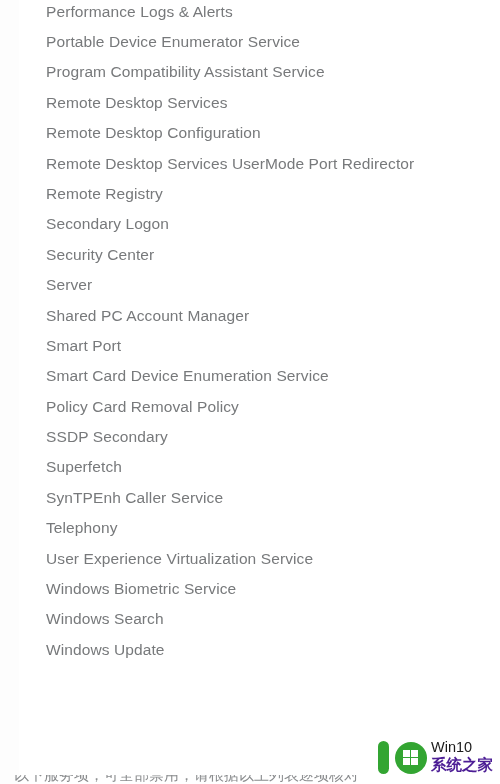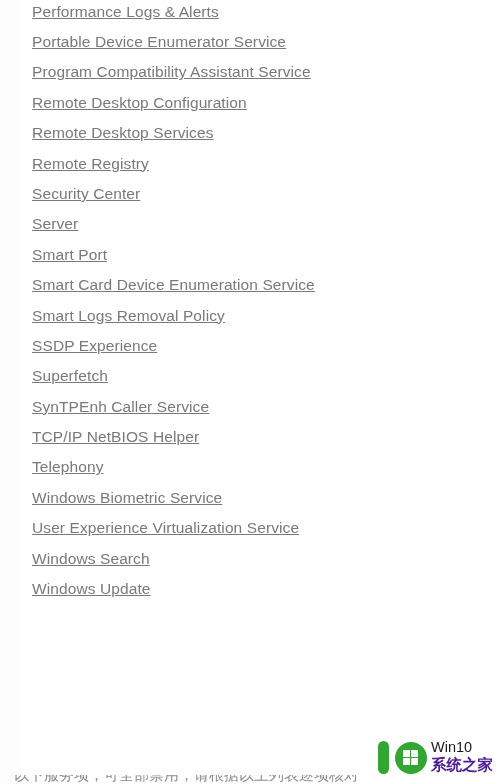--- a/index.html
+++ b/index.html
@@ -32,26 +32,25 @@
     top: 0;
     width: 500px;
     padding: 0;
     margin: 0;
     list-style: none;
   }
 
   .service-row {
     height: 30.4px;
     line-height: 30.4px;
-    padding-left: 32px;
+    padding-left: 46px;
     font-size: 15.5px;
     color: #77797b;
     white-space: nowrap;
     letter-spacing: 0.1px;
-    text-decoration: underline;
   }
 
   
   #services-list .service-row:first-child {
     height: 27px;
     line-height: 24px;
   }
 
   
   #footer-clip {
@@ -151,35 +150,37 @@
 </style>
 </head>
 <body>
 
 <div id="left-gutter"></div>
 
 <ul id="services-list">
     <li class="service-row">Performance Logs &amp; Alerts</li>
     <li class="service-row">Portable Device Enumerator Service</li>
     <li class="service-row">Program Compatibility Assistant Service</li>
+    <li class="service-row">Remote Desktop Services</li>
     <li class="service-row">Remote Desktop Configuration</li>
-    <li class="service-row">Remote Desktop Services</li>
+    <li class="service-row">Remote Desktop Services UserMode Port Redirector</li>
     <li class="service-row">Remote Registry</li>
+    <li class="service-row">Secondary Logon</li>
     <li class="service-row">Security Center</li>
     <li class="service-row">Server</li>
+    <li class="service-row">Shared PC Account Manager</li>
     <li class="service-row">Smart Port</li>
     <li class="service-row">Smart Card Device Enumeration Service</li>
-    <li class="service-row">Smart Logs Removal Policy</li>
-    <li class="service-row">SSDP Experience</li>
+    <li class="service-row">Policy Card Removal Policy</li>
+    <li class="service-row">SSDP Secondary</li>
     <li class="service-row">Superfetch</li>
     <li class="service-row">SynTPEnh Caller Service</li>
-    <li class="service-row">TCP/IP NetBIOS Helper</li>
     <li class="service-row">Telephony</li>
+    <li class="service-row">User Experience Virtualization Service</li>
     <li class="service-row">Windows Biometric Service</li>
-    <li class="service-row">User Experience Virtualization Service</li>
     <li class="service-row">Windows Search</li>
     <li class="service-row">Windows Update</li>
   </ul>
 
 <div id="footer-clip">
   <div id="footer-clip-text">以下服务项，可全部禁用，请根据以上列表逐项核对</div>
 </div>
 
 <div id="watermark">
   <div id="wm-logo">

